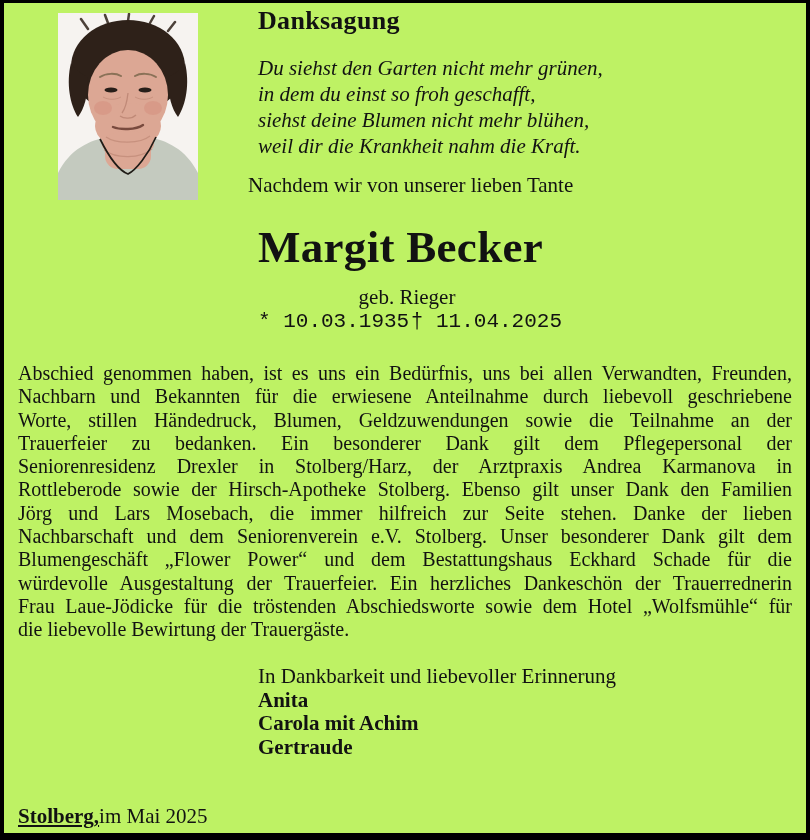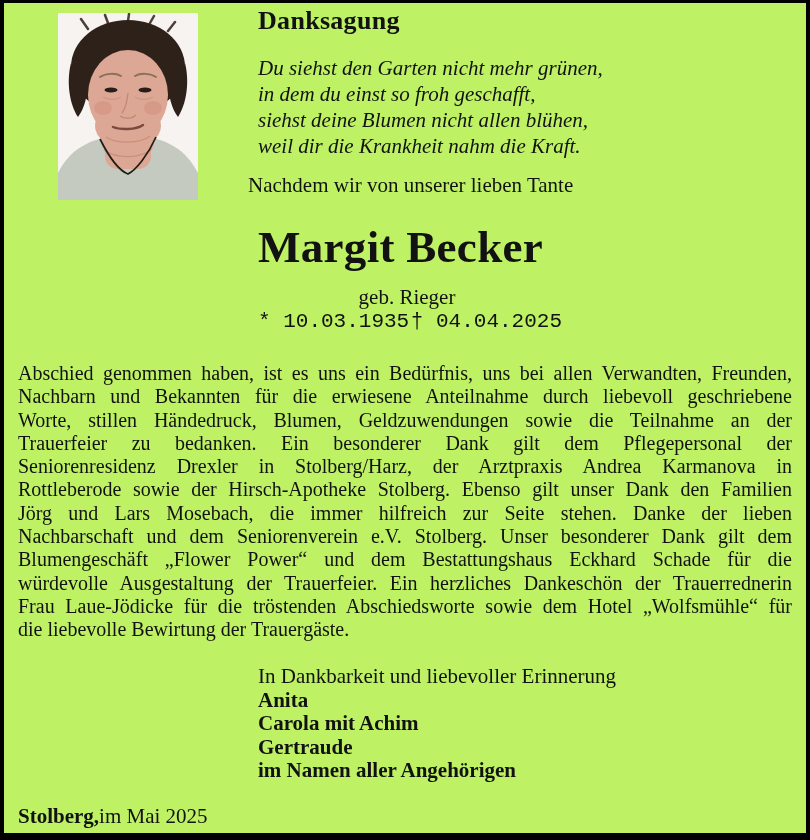--- a/index.html
+++ b/index.html
@@ -27,21 +27,21 @@
   .dates   { left:254px; top:307px; width:304px; display:flex; justify-content:space-between; font-size:21px;font-family:Liberation Mono, monospace; }
 
   .bodytext { left:14px; top:359px; width:774px; font-size:20px; line-height:23.3px; }
   .jline { text-align:justify; text-align-last:justify; }
   .jline.last { text-align:justify; text-align-last:left; }
 
   .closing { left:254px; top:662px; font-size:21px; line-height:23.6px; }
   .closing .bold { font-weight:bold; }
 
   .footer { left:14px; top:801px; font-size:21px; }
-  .footer .place { font-weight:bold; }
+  .footer .place { font-weight:bold;text-decoration:underline; }
   .footer .when { }
 </style>
 </head>
 <body>
 
 <div class="page">
 
   <div class="abs photo">
     <svg viewBox="0 0 140 187" xmlns="http://www.w3.org/2000/svg">
       <rect x="0" y="0" width="140" height="187" fill="#f6f3f0"></rect>
@@ -77,32 +77,32 @@
 
       <path d="M42,126 C52,146 62,158 70,161 C78,157 90,142 98,124" fill="none" stroke-width="1.7" stroke="#201c17"></path>
     </svg>
   </div>
 
   <div class="abs title">Danksagung</div>
 
   <div class="abs poem">
     <div>Du siehst den Garten nicht mehr grünen,</div>
     <div>in dem du einst so froh geschafft,</div>
-    <div>siehst deine Blumen nicht allen blühen,</div>
+    <div>siehst deine Blumen nicht mehr blühen,</div>
     <div>weil dir die Krankheit nahm die Kraft.</div>
   </div>
 
   <div class="abs intro">Nachdem wir von unserer lieben Tante</div>
 
   <div class="abs name">Margit Becker</div>
   <div class="abs maiden">geb. Rieger</div>
 
   <div class="abs dates">
     <span>* 10.03.1935</span>
-    <span>† 04.04.2025</span>
+    <span>† 11.04.2025</span>
   </div>
 
   <div class="abs bodytext">
     <div class="jline">Abschied genommen haben, ist es uns ein Bedürfnis, uns bei allen Verwandten, Freunden,</div>
     <div class="jline">Nachbarn und Bekannten für die erwiesene Anteilnahme durch liebevoll geschriebene</div>
     <div class="jline">Worte, stillen Händedruck, Blumen, Geldzuwendungen sowie die Teilnahme an der</div>
     <div class="jline">Trauerfeier zu bedanken. Ein besonderer Dank gilt dem Pflegepersonal der</div>
     <div class="jline">Seniorenresidenz Drexler in Stolberg/Harz, der Arztpraxis Andrea Karmanova in</div>
     <div class="jline">Rottleberode sowie der Hirsch-Apotheke Stolberg. Ebenso gilt unser Dank den Familien</div>
     <div class="jline">Jörg und Lars Mosebach, die immer hilfreich zur Seite stehen. Danke der lieben</div>
@@ -111,20 +111,19 @@
     <div class="jline">würdevolle Ausgestaltung der Trauerfeier. Ein herzliches Dankeschön der Trauerrednerin</div>
     <div class="jline">Frau Laue-Jödicke für die tröstenden Abschiedsworte sowie dem Hotel „Wolfsmühle“ für</div>
     <div class="jline last">die liebevolle Bewirtung der Trauergäste.</div>
   </div>
 
   <div class="abs closing">
     <div>In Dankbarkeit und liebevoller Erinnerung</div>
     <div class="bold">Anita</div>
     <div class="bold">Carola mit Achim</div>
     <div class="bold">Gertraude</div>
-    <div class="bold">im Namen aller Angehörigen</div>
   </div>
 
   <div class="abs footer">
     <span class="place">Stolberg,</span><span class="when">im Mai 2025</span>
   </div>
 
 </div>
 
 </body></html>

